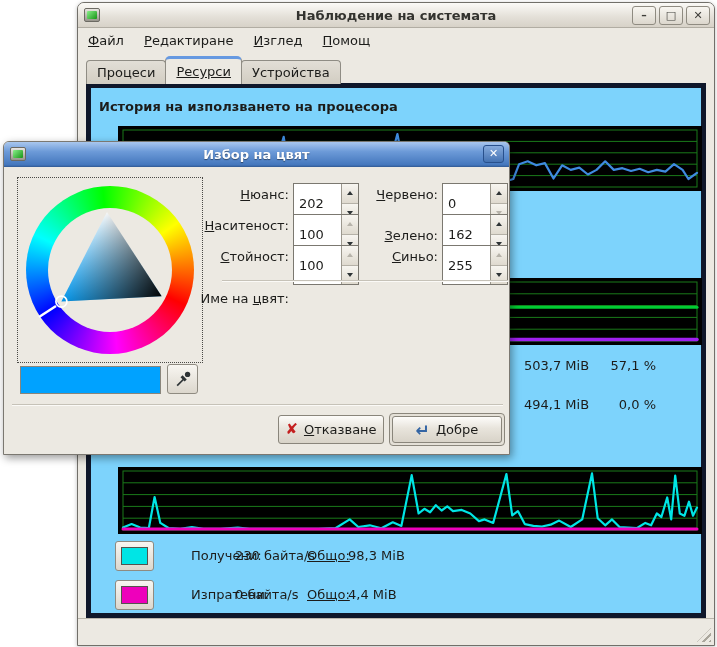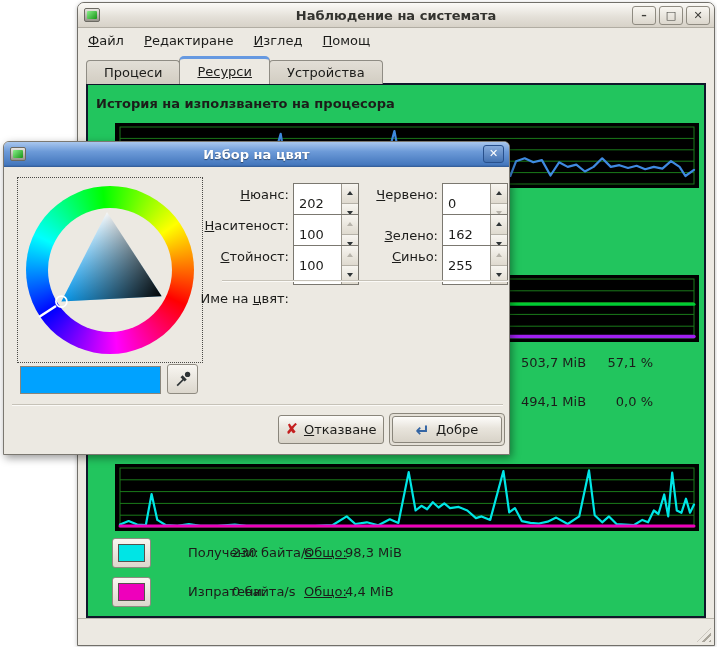--- a/index.html
+++ b/index.html
@@ -34,30 +34,30 @@
     width:24px; height:19px; border:1px solid #8f8b81; border-radius:3px;
     background:linear-gradient(#f8f6f1,#dcd7cd);
     font-size:11px; font-weight:bold; color:#3f3e3a; text-align:center; line-height:17px;
   }
   .menubar { position:absolute; left:2px; top:26px; right:2px; height:24px; }
   .menu-item { display:inline-block; padding:3px 8px; margin-left:0; line-height:18px; }
 
   .tabstrip { position:absolute; left:8px; top:52px; height:29px; display:flex; align-items:flex-end; z-index:3; }
   .tab {
     border:1px solid #8f8c84; border-bottom:none; border-radius:4px 4px 0 0;
-    padding:0 17px; line-height:23px; height:24px; background:linear-gradient(#e2ded6,#d2cdc2);
+    padding:0 10px; line-height:23px; height:24px; background:linear-gradient(#e2ded6,#d2cdc2);
     margin-right:-1px; position:relative;
   }
   .tab.active {
     height:28px; line-height:26px; background:#ece9e2; z-index:4;
     border-top:3px solid #6699e1; border-radius:5px 5px 0 0;text-decoration:underline;
   }
   .notebook {
     position:absolute; left:8px; top:80px; width:620px; height:535px;
-    border:2px solid #0f172a; background:#22c55e; z-index:2;
+    border:5px solid #0f172a; background:#7dd3fc; z-index:2;
   }
   .section-title { position:absolute; left:8px; top:11px; font-weight:bold; }
 
   .chart { position:absolute; background:#000; }
   #cpu-chart { left:27px; top:38px;  width:584px; height:65px; }
   #mem-chart { left:27px; top:190px; width:584px; height:67px; }
   #net-chart { left:27px; top:379px; width:584px; height:67px; }
 
   .memstat-row { position:absolute; left:0; width:600px; height:16px; }
   .memstat-amount { position:absolute; left:433px; }

